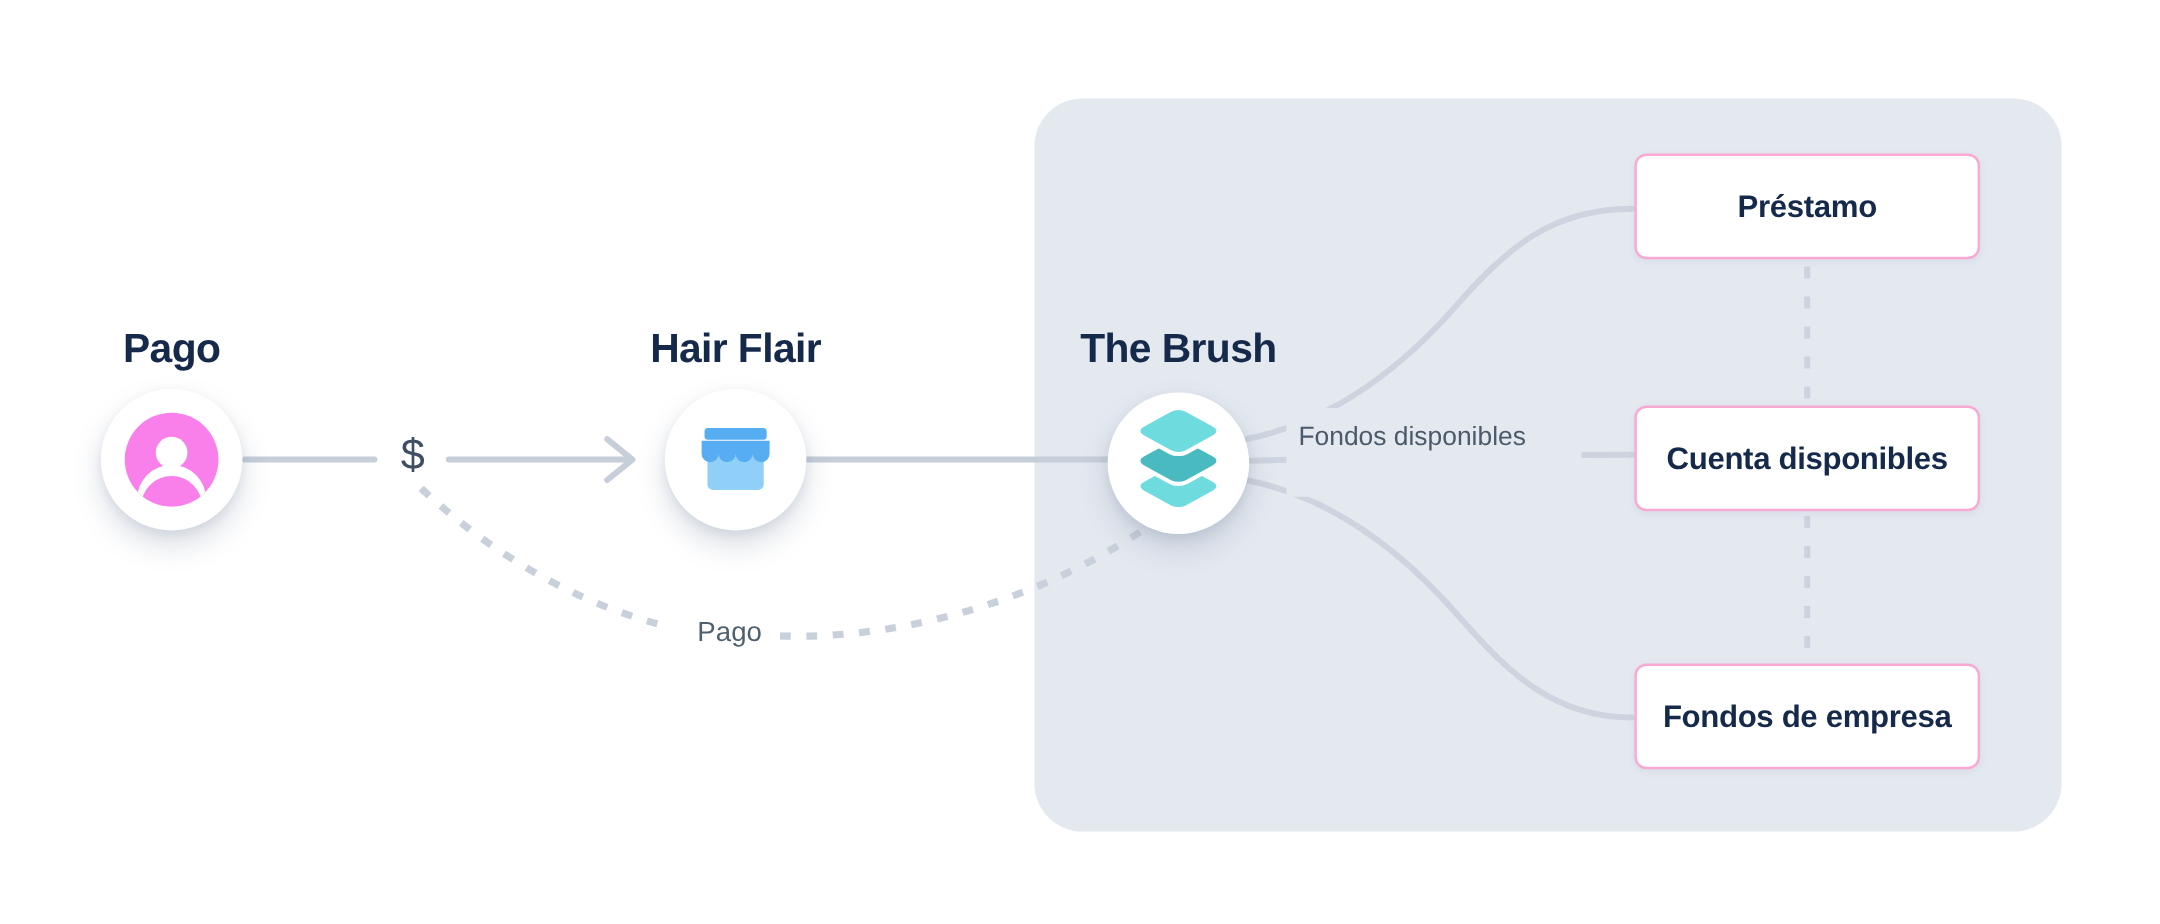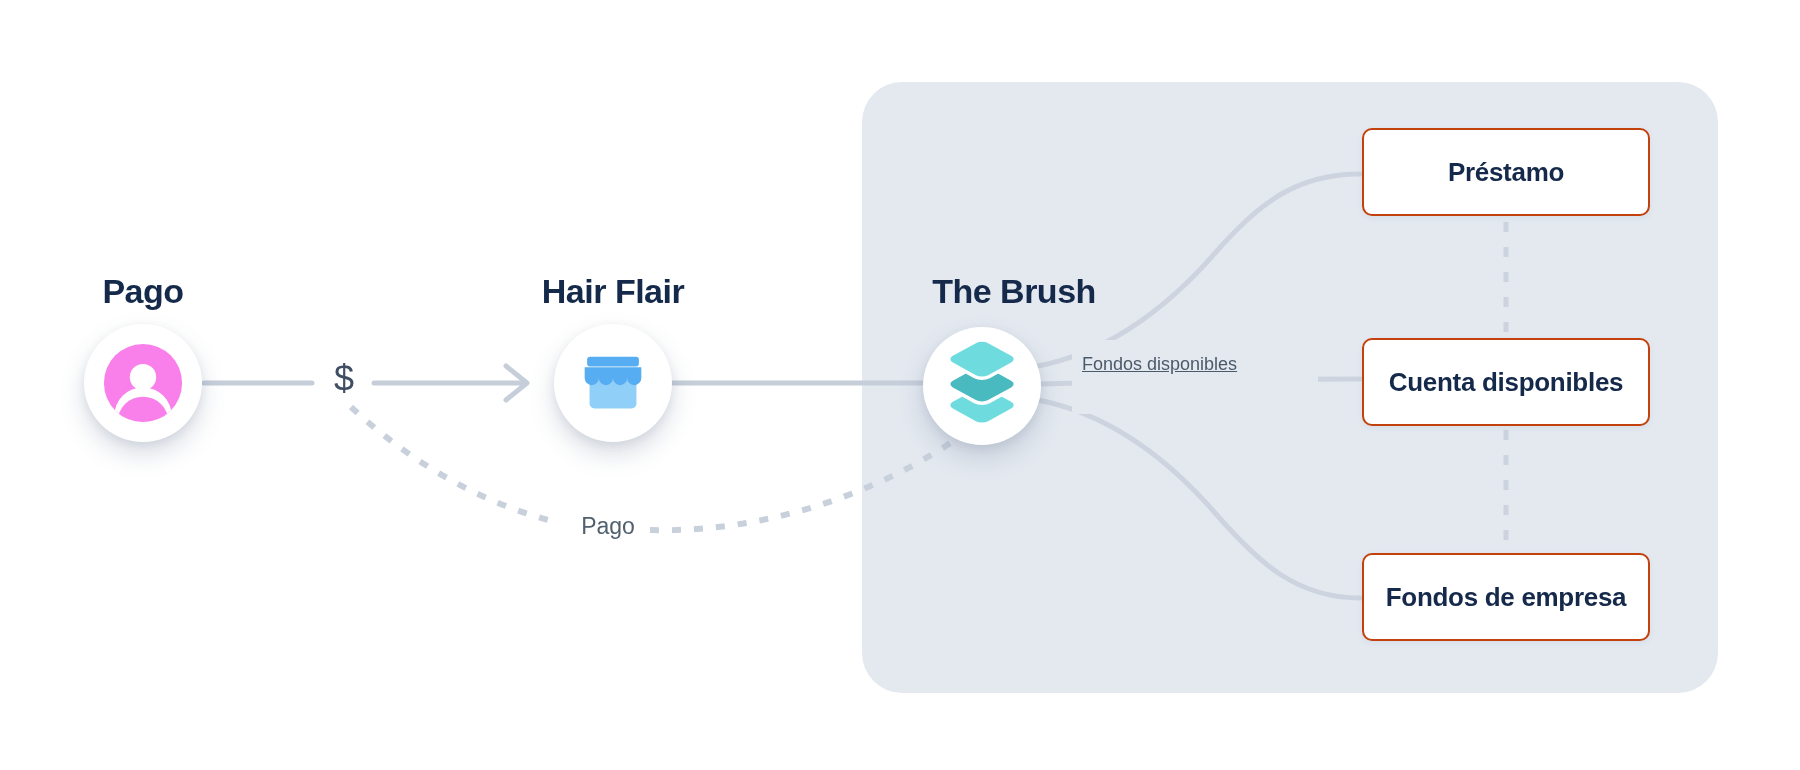--- a/index.html
+++ b/index.html
@@ -29,21 +29,21 @@
     top: 272px;
     width: 260px;
     text-align: center;
     font-size: 34px;
     font-weight: bold;
     color: #15294A;
     letter-spacing: -0.5px;
   }
   .title-pago  { left: 13px; }
   .title-hf    { left: 483px; }
-  .title-brush { left: 884px; }
+  .title-brush { left: 852px; }
   .node-circle {
     position: absolute;
     width: 118px; height: 118px;
     border-radius: 50%;
     background: #FFFFFF;
     display: flex;
     align-items: center;
     justify-content: center;
     box-shadow: 0 12px 24px rgba(80,100,130,0.22), 0 3px 8px rgba(80,100,130,0.10);
   }
@@ -62,32 +62,31 @@
     position: absolute;
     left: 538px; top: 513px;
     width: 140px;
     text-align: center;
     font-size: 23px;
     color: #51606F;
   }
   .annotation {
     position: absolute;
     left: 1082px; top: 350px;
-    font-size: 18px;
+    font-size: 22px;
     line-height: 28px;
     color: #4B5A6B;
     white-space: nowrap;
-    text-decoration: underline;
   }
   .product-box {
     position: absolute;
     left: 1362px;
     width: 288px; height: 88px;
     background: #FFFFFF;
-    border: 2px solid #c2410c;
+    border: 2px solid #f9a8d4;
     border-radius: 10px;
     box-sizing: border-box;
     display: flex;
     align-items: center;
     justify-content: center;
     font-size: 26px;
     font-weight: bold;
     color: #15294A;
     letter-spacing: -0.3px;
     box-shadow: 0 2px 6px rgba(80,100,130,0.08);

